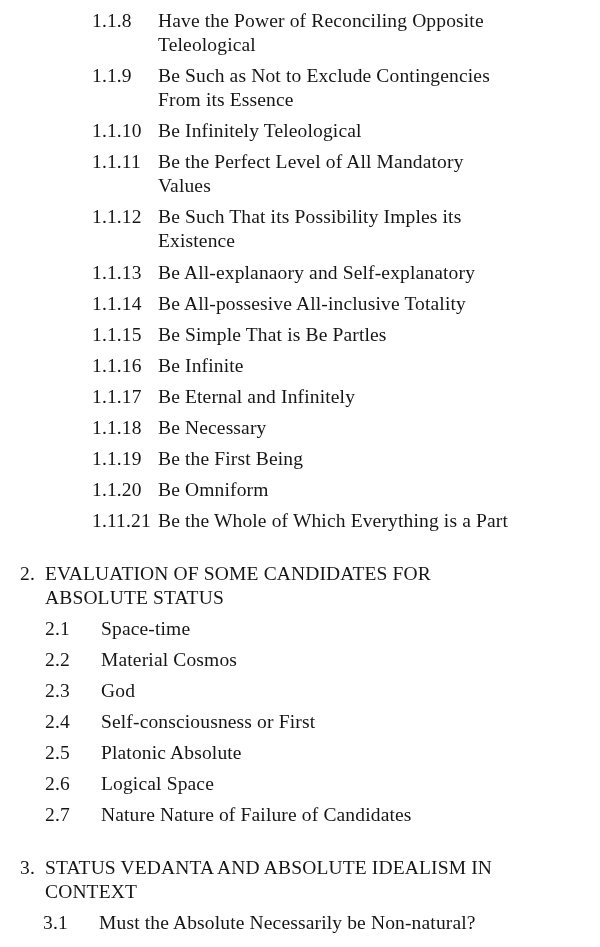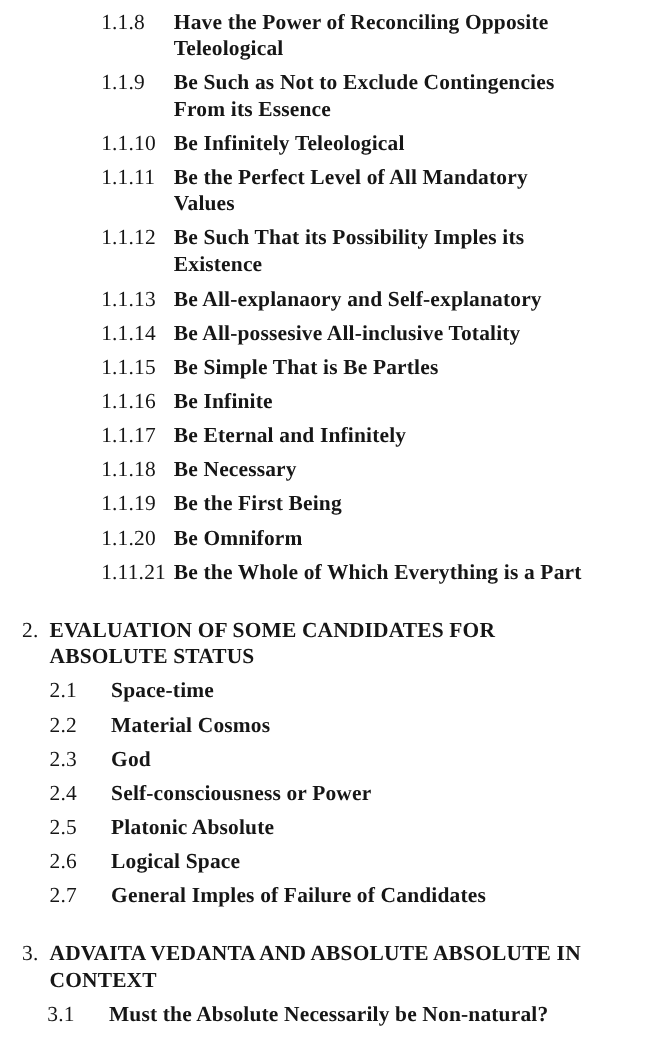--- a/index.html
+++ b/index.html
@@ -6,21 +6,21 @@
   body {
     width: 600px; height: 947px; overflow: hidden; position: relative;
     font-family: "Liberation Serif", "DejaVu Serif", serif;
     color: #161616;
     font-size: 19.5px;
     letter-spacing: 0.15px;
   }
   .page { position: absolute; left: 0; top: 0; width: 600px; height: 947px; }
   .entry { position: absolute; line-height: 24px; }
   .num { position: absolute; left: 0; top: 0; white-space: nowrap; }
-  .txt { position: absolute; top: 0; white-space: nowrap; font-weight: bold; }
+  .txt { position: absolute; top: 0; white-space: nowrap; }
   .l3 { left: 92px; width: 500px; }
   .l3 .txt { left: 66px; }
   .l2 { left: 45px; width: 540px; }
   .l2 .txt { left: 56px; }
   .l1 { left: 20px; width: 570px; }
   .l1 .txt { left: 25px; }
 </style>
 </head>
 <body>
 
@@ -99,38 +99,38 @@
   <div class="entry l2" style="top:648px">
     <span class="num">2.2</span>
     <span class="txt">Material Cosmos</span>
   </div>
   <div class="entry l2" style="top:679px">
     <span class="num">2.3</span>
     <span class="txt">God</span>
   </div>
   <div class="entry l2" style="top:710px">
     <span class="num">2.4</span>
-    <span class="txt">Self-consciousness or Power</span>
+    <span class="txt">Self-consciousness or First</span>
   </div>
   <div class="entry l2" style="top:741px">
     <span class="num">2.5</span>
     <span class="txt">Platonic Absolute</span>
   </div>
   <div class="entry l2" style="top:772px">
     <span class="num">2.6</span>
     <span class="txt">Logical Space</span>
   </div>
   <div class="entry l2" style="top:803px">
     <span class="num">2.7</span>
-    <span class="txt">General Imples of Failure of Candidates</span>
+    <span class="txt">Nature Nature of Failure of Candidates</span>
   </div>
 
   <div class="entry l1" style="top:856px">
     <span class="num">3.</span>
-    <span class="txt">ADVAITA VEDANTA AND ABSOLUTE ABSOLUTE IN</span>
+    <span class="txt">STATUS VEDANTA AND ABSOLUTE IDEALISM IN</span>
     <span class="txt" style="top:24px">CONTEXT</span>
   </div>
   <div class="entry l2" style="top:911px; left:43px">
     <span class="num">3.1</span>
     <span class="txt">Must the Absolute Necessarily be Non-natural?</span>
   </div>
 
 </div>
 
 </body></html>

